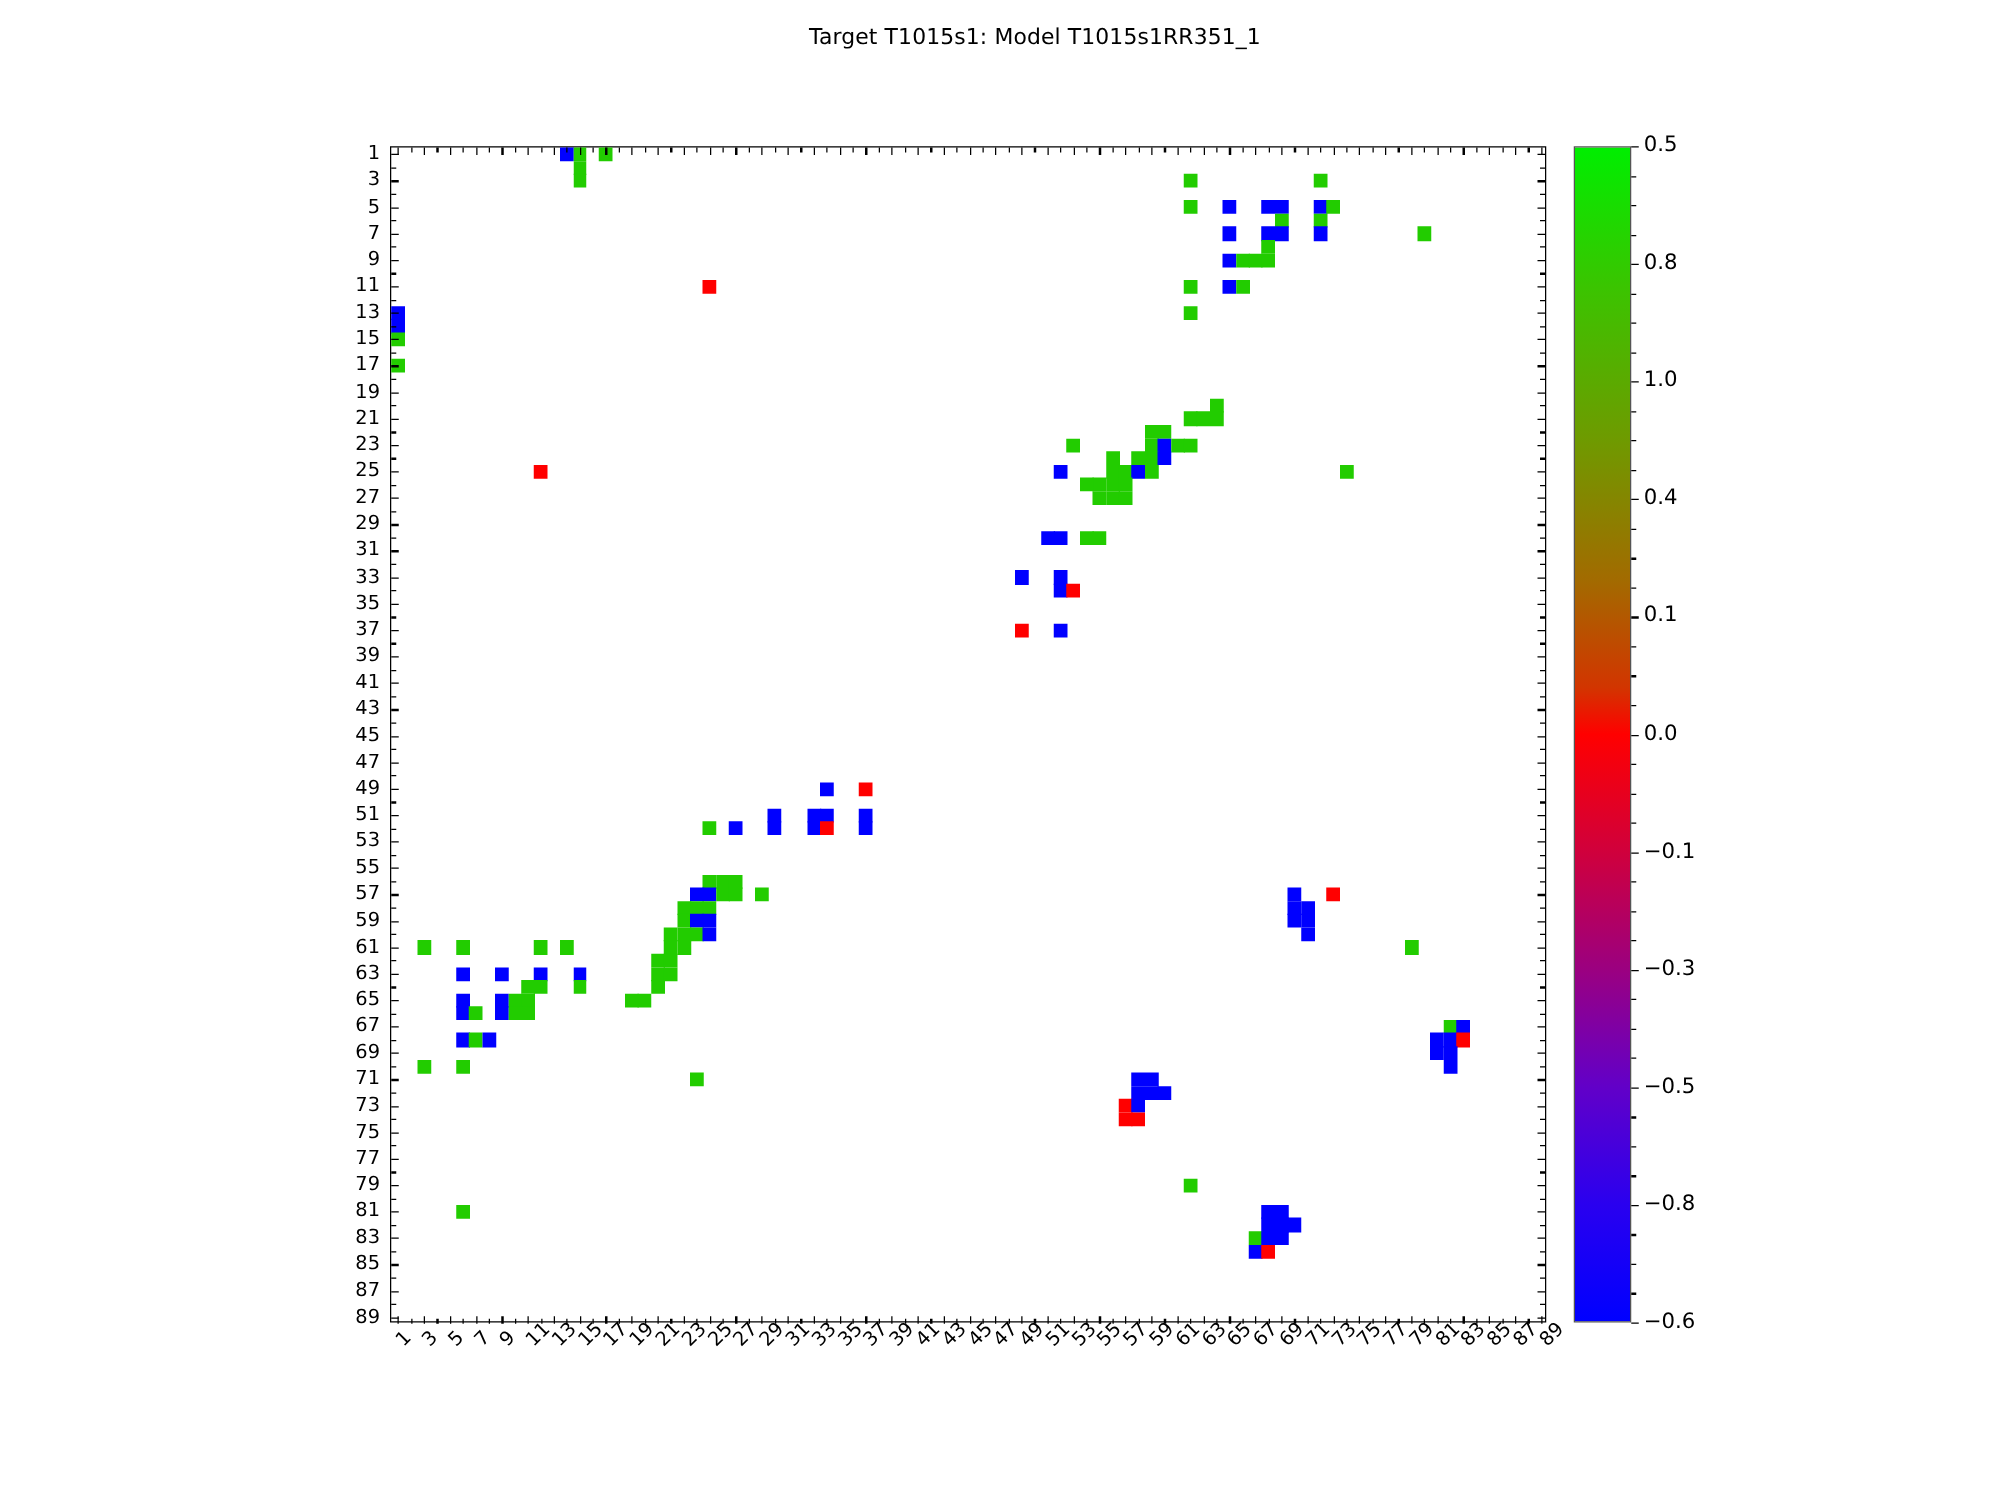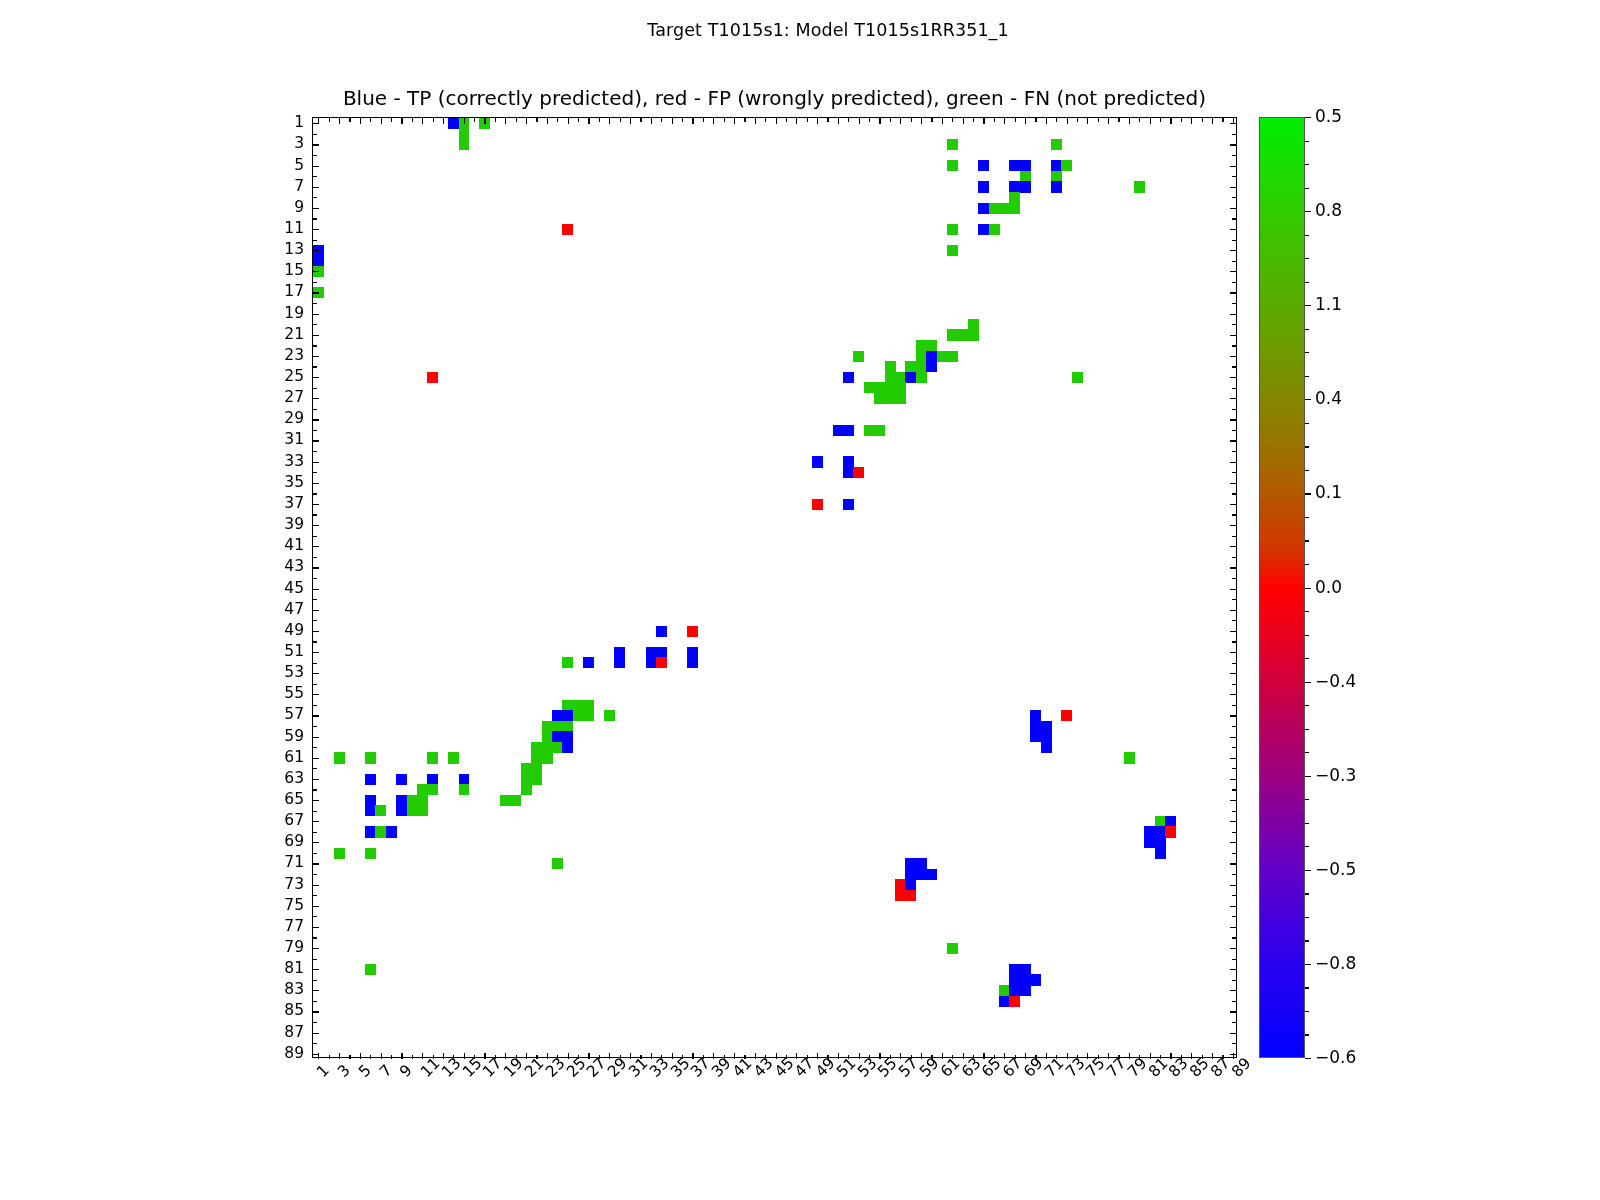--- a/index.html
+++ b/index.html
@@ -76,21 +76,20 @@
 </style>
 </head>
 <body>
 
 <div id="root">
 
   <div class="suptitle">
     <div>Target T1015s1: Model T1015s1RR351_1</div>
   </div>
 
-  <div class="axtitle">Blue - TP (correctly predicted), red - FP (wrongly predicted), green - FN (not predicted)</div>
 
   <div id="plot">
     <div id="cells">
         <div class="cell" style="left: 135.112px; top: 0px; width: 10.9933px; height: 11.173px; background: rgb(0, 0, 255);"></div>
         <div class="cell" style="left: 145.506px; top: 0px; width: 10.9933px; height: 11.173px; background: rgb(34, 204, 0);"></div>
         <div class="cell" style="left: 166.292px; top: 0px; width: 10.9933px; height: 11.173px; background: rgb(34, 204, 0);"></div>
         <div class="cell" style="left: 145.506px; top: 10.573px; width: 10.9933px; height: 11.173px; background: rgb(34, 204, 0);"></div>
         <div class="cell" style="left: 145.506px; top: 21.1461px; width: 10.9933px; height: 11.173px; background: rgb(34, 204, 0);"></div>
         <div class="cell" style="left: 633.989px; top: 21.1461px; width: 10.9933px; height: 11.173px; background: rgb(34, 204, 0);"></div>
         <div class="cell" style="left: 737.921px; top: 21.1461px; width: 10.9933px; height: 11.173px; background: rgb(34, 204, 0);"></div>
@@ -754,24 +753,24 @@
       <div class="cbtick minor" style="top: 893.325px;"></div>
       <div class="cbtick minor" style="top: 916.85px;"></div>
       <div class="cbtick minor" style="top: 940.375px;"></div>
       <div class="cbtick" style="top: 963.9px;"></div>
       <div class="cbtick minor" style="top: 987.425px;"></div>
       <div class="cbtick minor" style="top: 1010.95px;"></div>
       <div class="cbtick minor" style="top: 1034.47px;"></div>
       <div class="cbtick" style="top: 1058px;"></div>
       <div class="cblabel" style="top: 106px;">0.5</div>
       <div class="cblabel" style="top: 200.1px;">0.8</div>
-      <div class="cblabel" style="top: 294.2px;">1.1</div>
+      <div class="cblabel" style="top: 294.2px;">1.0</div>
       <div class="cblabel" style="top: 388.3px;">0.4</div>
       <div class="cblabel" style="top: 482.4px;">0.1</div>
       <div class="cblabel" style="top: 576.5px;">0.0</div>
-      <div class="cblabel" style="top: 670.6px;">−0.4</div>
+      <div class="cblabel" style="top: 670.6px;">−0.1</div>
       <div class="cblabel" style="top: 764.7px;">−0.3</div>
       <div class="cblabel" style="top: 858.8px;">−0.5</div>
       <div class="cblabel" style="top: 952.9px;">−0.8</div>
       <div class="cblabel" style="top: 1047px;">−0.6</div>
     </div>
 
 </div>
 
 </body></html>

